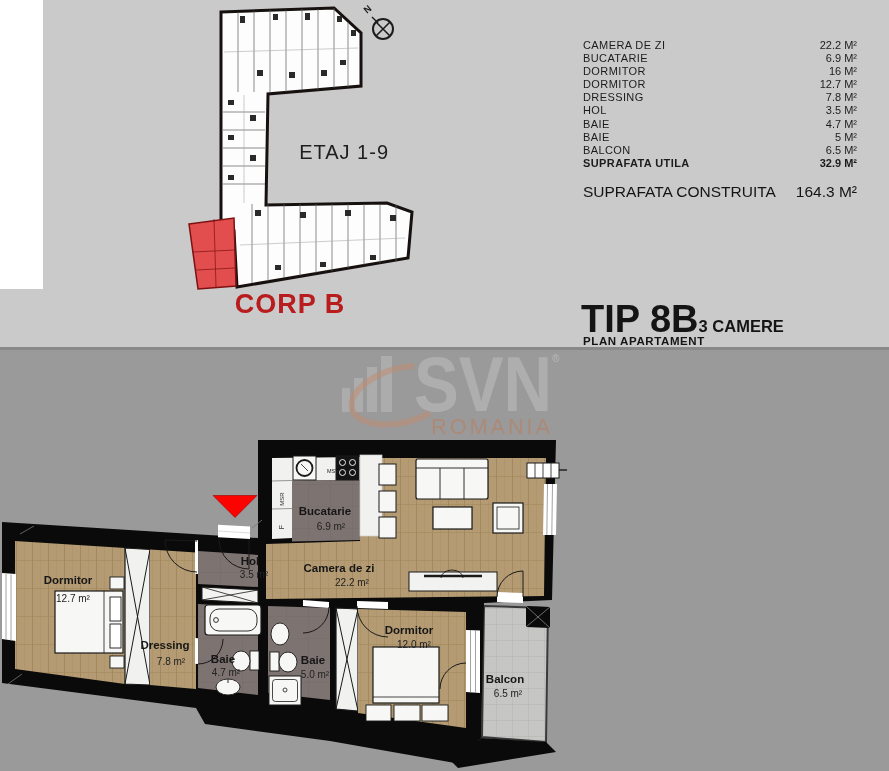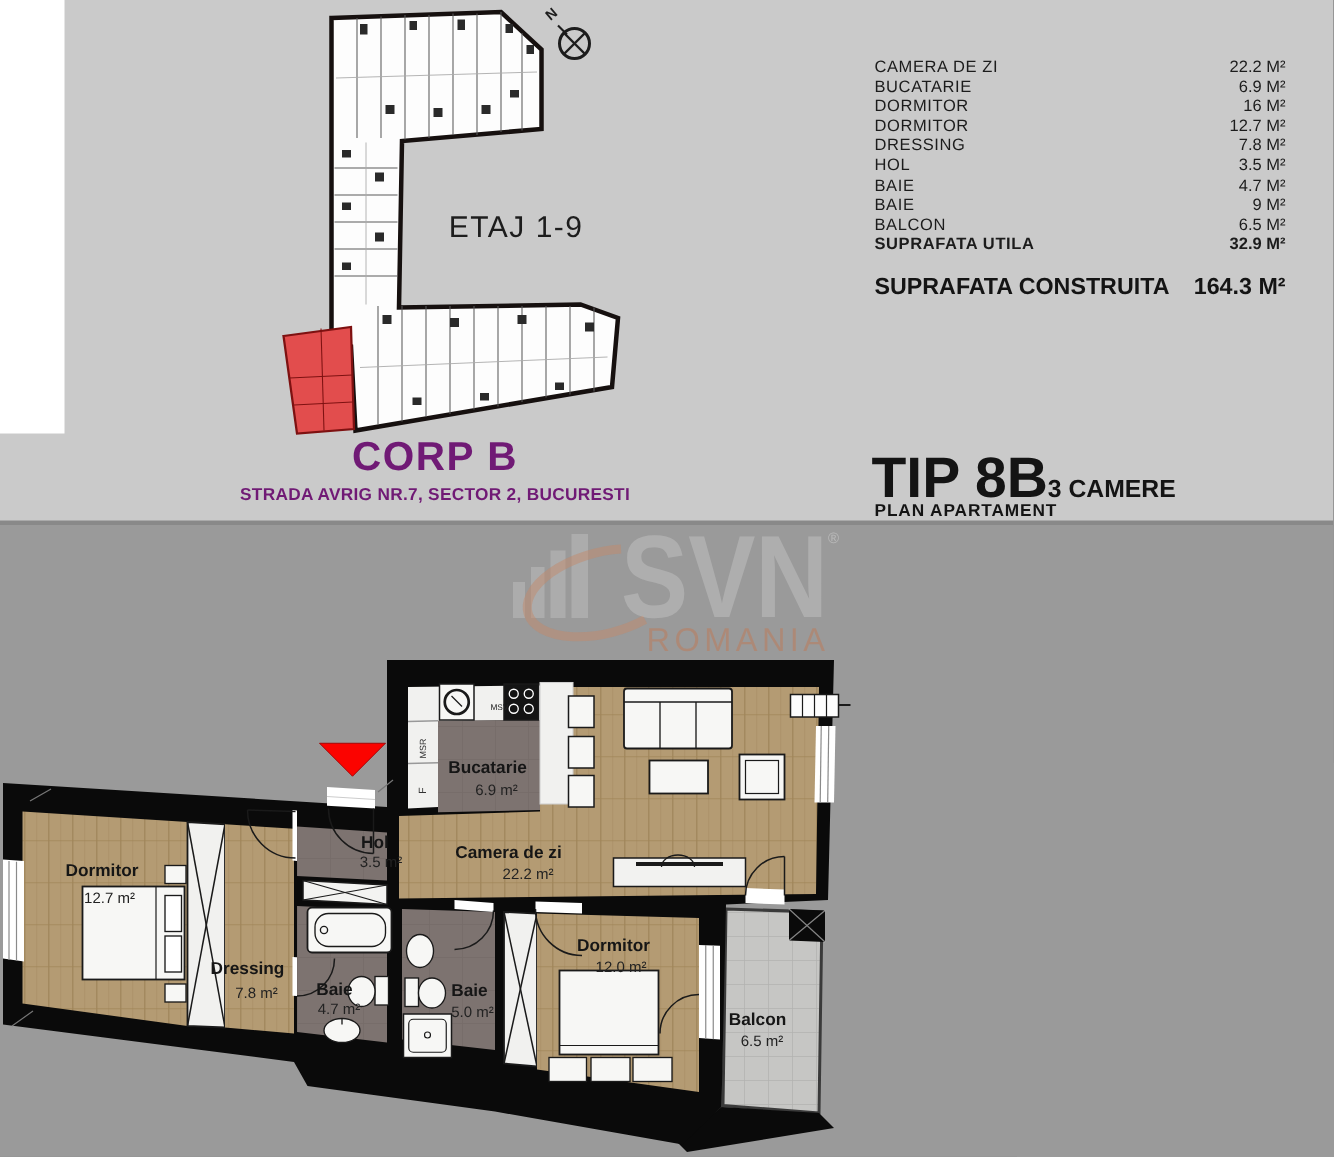--- a/index.html
+++ b/index.html
@@ -3,31 +3,31 @@
 <meta charset="utf-8">
 <style>
   html,body{margin:0;padding:0;background:#7f7f7f;}
   #stage{position:relative;width:889px;height:771px;overflow:hidden;
          font-family:"Liberation Sans",sans-serif;background:#cacaca;}
   .abs{position:absolute;}
   
   #white-strip{left:0;top:0;width:43px;height:289px;background:#ffffff;}
   #etaj{left:289px;top:141px;width:100px;text-align:right;font-size:20px;
         letter-spacing:1px;color:#1d1d1d;font-weight:400;}
-  #corp-block{left:150px;top:291px;width:280px;text-align:center;color:#701a75;}
+  #corp-block{left:150px;top:291px;width:280px;text-align:center;color:#b91c1c;}
   #corp-title{font-size:27px;font-weight:700;letter-spacing:1px;line-height:1;}
   #address{margin-top:6px;font-size:11.5px;font-weight:700;letter-spacing:.2px;}
   
   #area-table{left:583px;top:39px;width:274px;color:#1c1c1c;}
   .arow{display:flex;justify-content:space-between;height:13.1px;
         font-size:11px;line-height:13px;}
   .arow .lbl{letter-spacing:.4px;}
   .arow.total{font-weight:700;}
   #built-row{left:583px;top:183px;width:274px;display:flex;
-             justify-content:space-between;font-size:15.5px;font-weight:700;
+             justify-content:space-between;font-size:15.5px;font-weight:400;
              color:#141414;}
   #plan-apart{left:583px;top:291px;font-size:11.5px;font-weight:700;
               letter-spacing:.6px;color:#141414;margin-top:44px;}
   #tip-row{left:581px;top:300px;display:flex;align-items:baseline;color:#141414;}
   #tip-label{font-size:38px;font-weight:700;line-height:1;text-align:center;}
   #rooms-label{font-size:16.5px;font-weight:700;}
   #seam{left:0;top:347px;width:889px;height:4px;background:#898989;}
   #bottom-bg{left:0;top:350px;width:889px;height:421px;background:#9a9a9a;}
   svg text{font-family:"Liberation Sans",sans-serif;}
   .room-name{font-size:11.5px;font-weight:700;fill:#161616;text-anchor:middle;}
@@ -115,21 +115,20 @@
       <line x1="390" y1="22" x2="376" y2="36" stroke="#1c1c1c" stroke-width="1.6"></line>
       <line x1="372" y1="17" x2="378" y2="23" stroke="#1c1c1c" stroke-width="1.4"></line>
       <text x="367" y="14" font-size="9.5" font-weight="700" fill="#1c1c1c" transform="rotate(-40 367 14)">N</text>
     </g>
   </svg>
 
   <div class="abs" id="etaj">ETAJ 1-9</div>
 
   <div class="abs" id="corp-block">
     <div id="corp-title">CORP B</div>
-    <div id="address">STRADA AVRIG NR.7, SECTOR 2, BUCURESTI</div>
   </div>
 
   <div class="abs" id="area-table">
     <div class="arow">
         <span class="lbl">CAMERA DE ZI</span>
         <span class="val">22.2 M²</span>
       </div>
     <div class="arow">
         <span class="lbl">BUCATARIE</span>
         <span class="val">6.9 M²</span>
@@ -149,21 +148,21 @@
     <div class="arow">
         <span class="lbl">HOL</span>
         <span class="val">3.5 M²</span>
       </div>
     <div class="arow">
         <span class="lbl">BAIE</span>
         <span class="val">4.7 M²</span>
       </div>
     <div class="arow">
         <span class="lbl">BAIE</span>
-        <span class="val">9 M²</span>
+        <span class="val">5 M²</span>
       </div>
     <div class="arow">
         <span class="lbl">BALCON</span>
         <span class="val">6.5 M²</span>
       </div>
     <div class="arow total">
         <span class="lbl">SUPRAFATA UTILA</span>
         <span class="val">32.9 M²</span>
       </div>
   </div>

